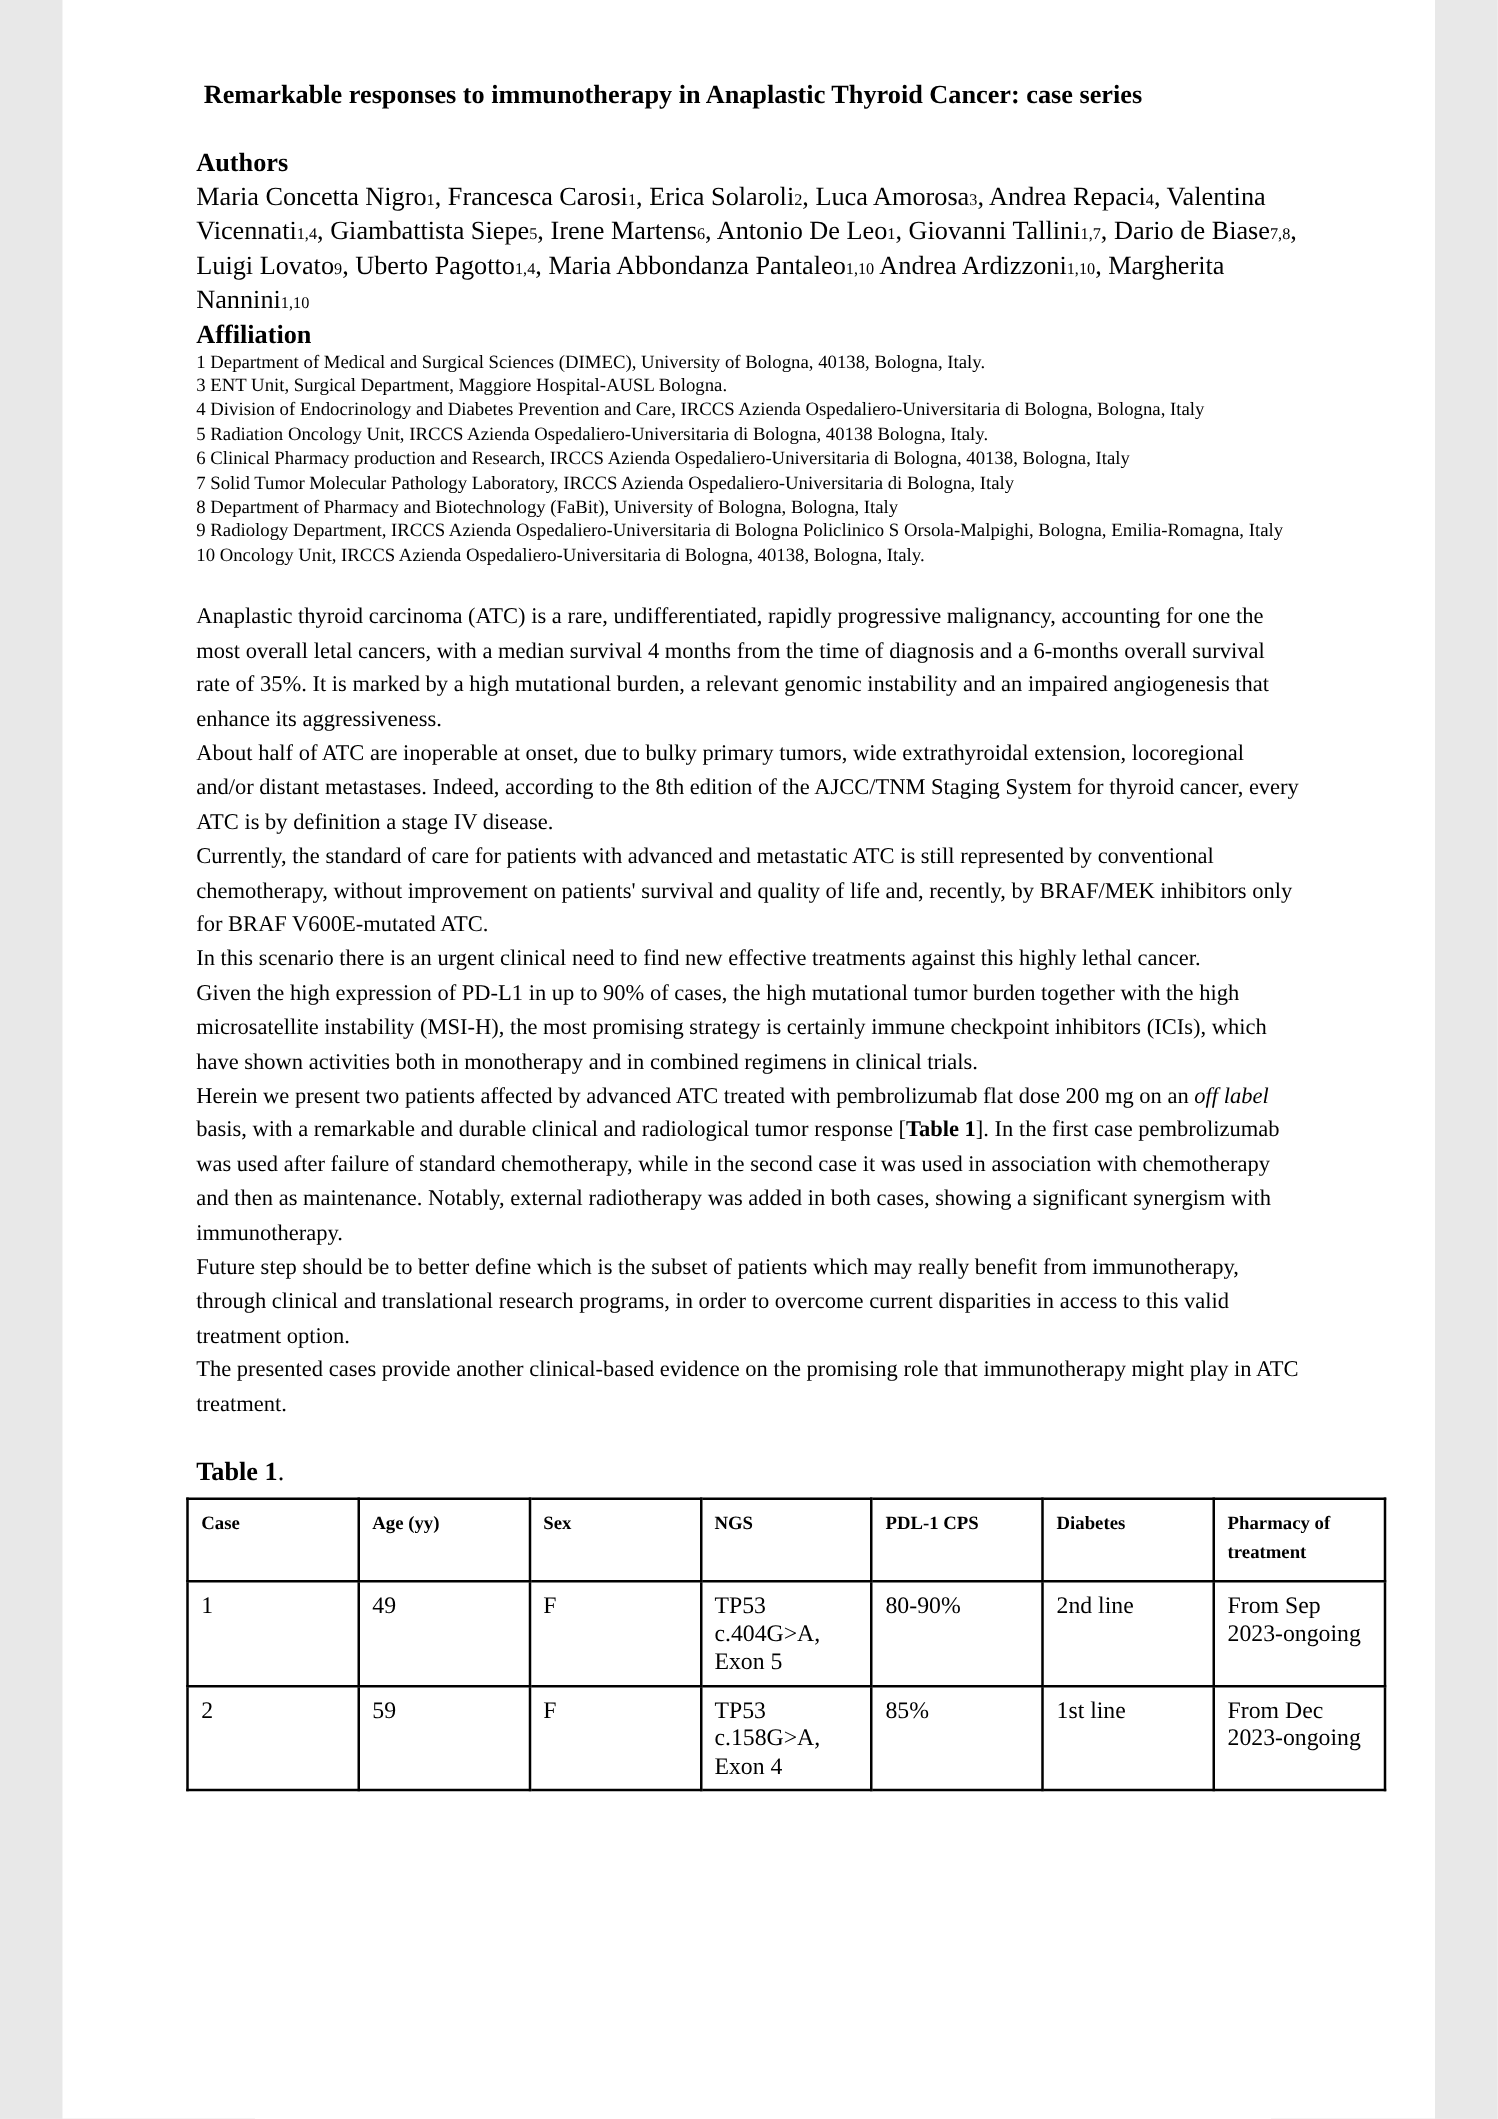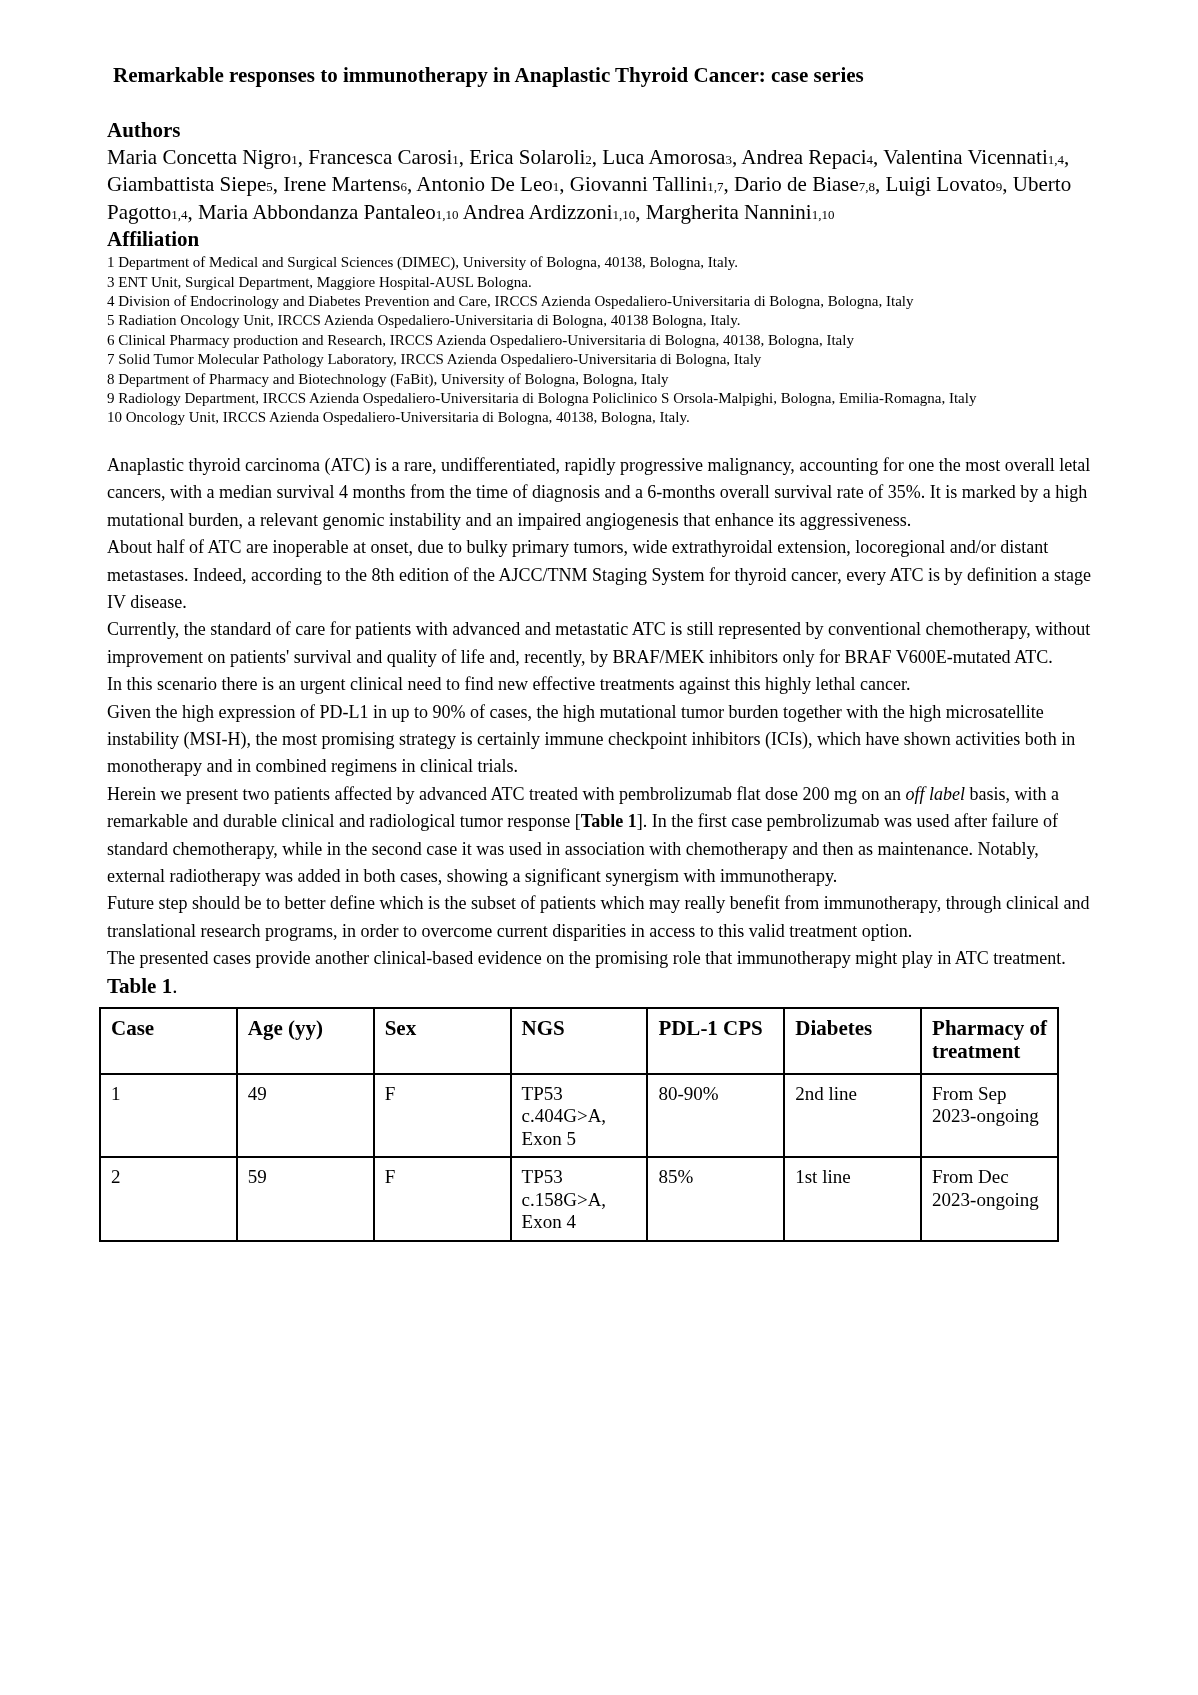--- a/index.html
+++ b/index.html
@@ -1,17 +1,17 @@
 <!DOCTYPE html>
 <html><head>
 <meta charset="utf-8">
 <style>
   html, body { margin: 0; padding: 0; background: #e8e8e8; }
   .page {
-    width: 1198px;
+    width: 1098px;
     height: 1695px;
     margin: 0 auto;
     background: #ffffff;
     color: #000000;
     font-family: "Liberation Serif", "DejaVu Serif", serif;
     box-sizing: border-box;
     overflow: hidden;
     position: relative;
   }
   .content {
@@ -45,37 +45,38 @@
     line-height: 19.4px;
     margin: 0;
   }
   .body-block {
     margin-top: 24px;
     font-size: 18px;
     line-height: 27.4px;
   }
   .body-par { margin: 0; }
   .table-caption {
+    margin-top: 27px;
     font-size: 21px;
     line-height: 27px;
   }
   .caption-bold { font-weight: 700; }
   table.data-table {
     border-collapse: collapse;
     table-layout: fixed;
     width: 960px;
     margin-top: 7px;
     margin-left: -8px;
   }
   table.data-table th,
   table.data-table td {
     border: 2px solid #000000;
     vertical-align: top;
     text-align: left;
-    font-size: 21px;
+    font-size: 15px;
     line-height: 23px;
     padding: 8px 8px 6px 10px;
     box-sizing: border-box;
     word-wrap: break-word;
   }
   table.data-table th {
     font-weight: 700;
     height: 66px;
   }
   table.data-table td {

